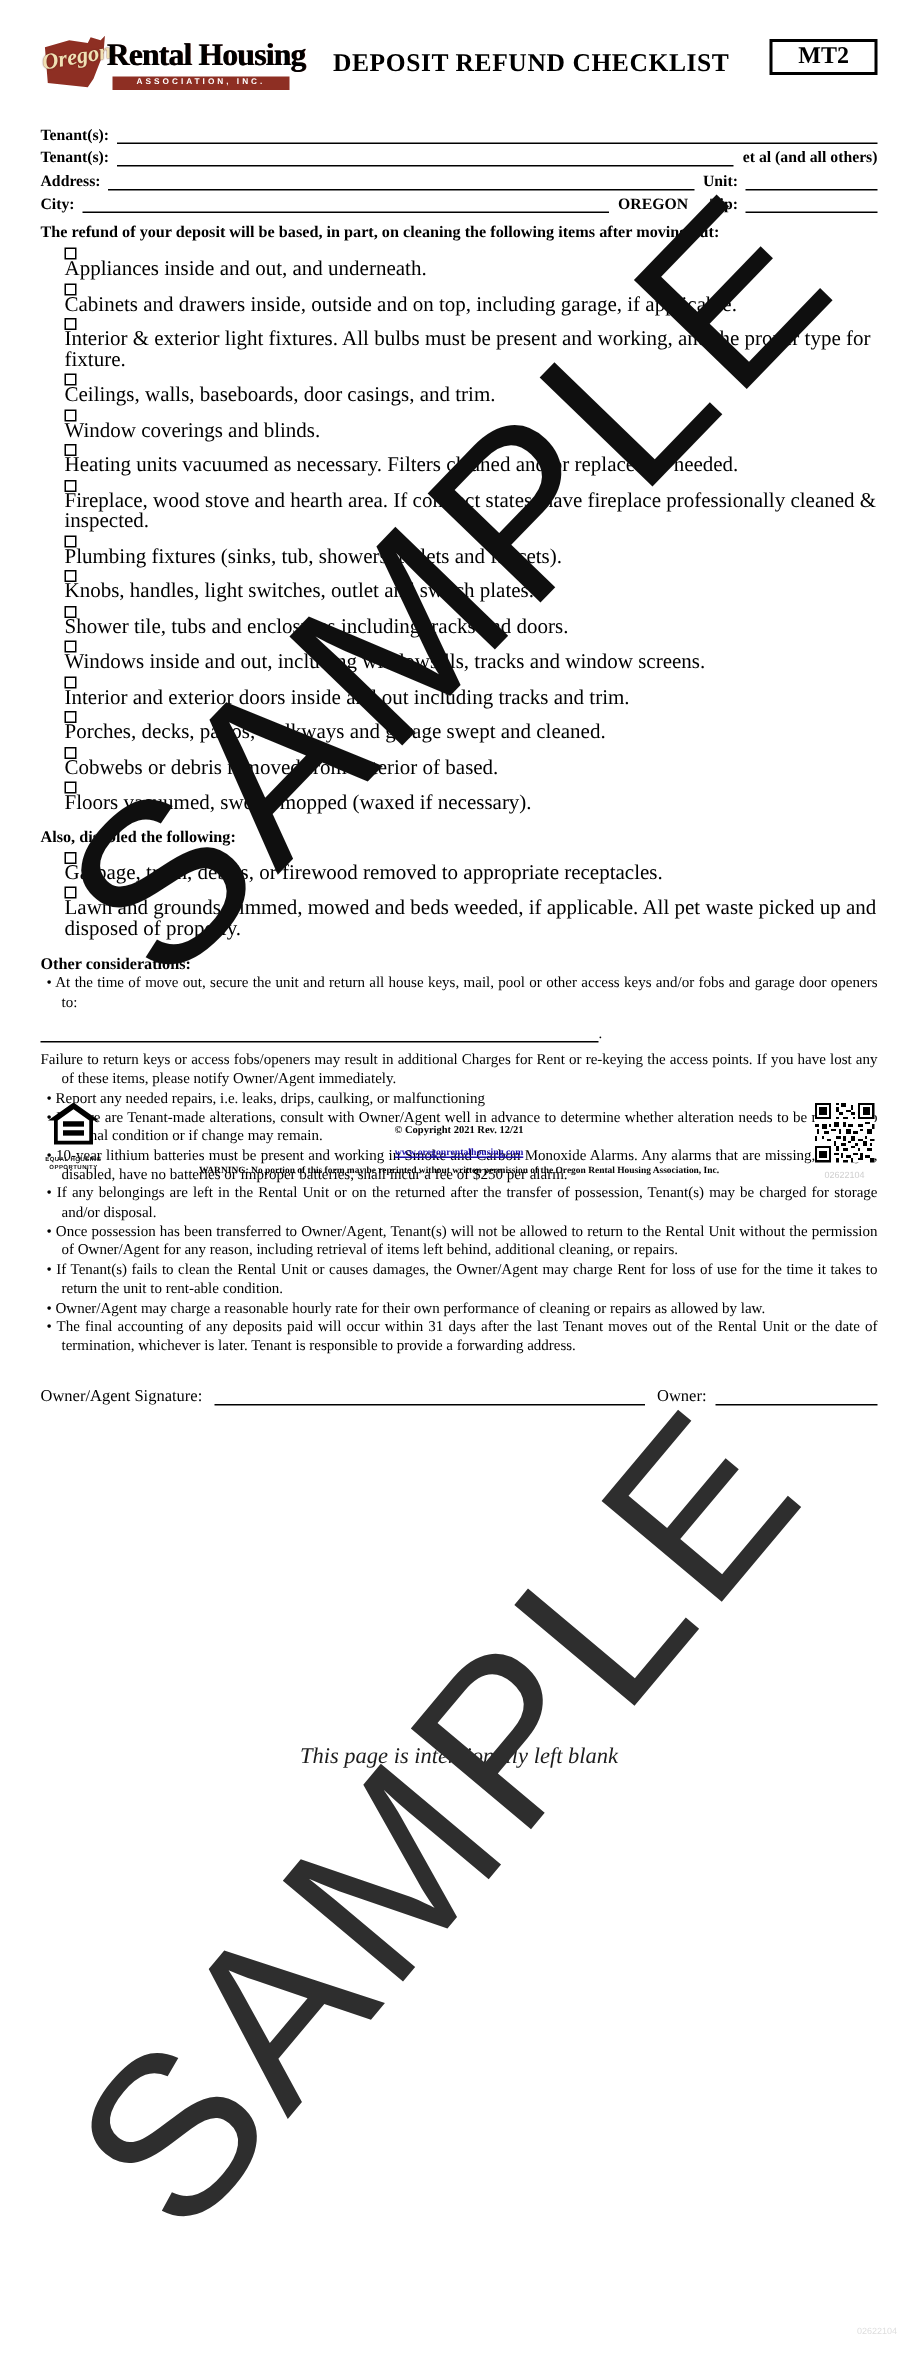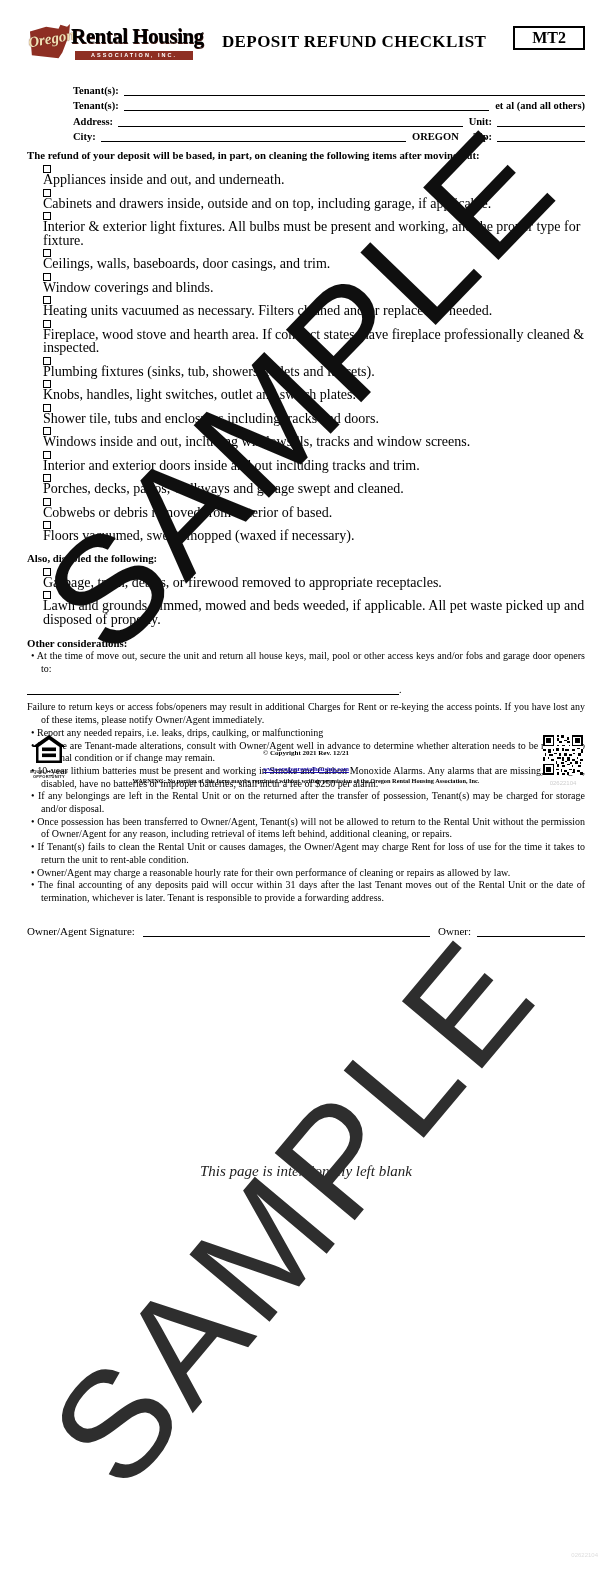--- a/index.html
+++ b/index.html
@@ -29,21 +29,21 @@
     font-family:"Liberation Sans",sans-serif; font-weight:bold;
   }
   .title-wrap { flex:1; text-align:center; padding-top:12px; }
   .doc-title { font-weight:bold; font-size:17px; letter-spacing:0.4px; white-space:nowrap; }
   .code-box {
     flex:0 0 auto; border:2.5px solid #000; padding:1px 17px; margin-top:6px;
     font-weight:bold; font-size:16px;
   }
 
   
-  .fields { margin-top:10px; font-size:10.5px; font-weight:bold;margin-left:46px; }
+  .fields { margin-top:10px; font-size:10.5px; font-weight:bold; }
   .frow { display:flex; align-items:flex-end; height:15.5px; white-space:nowrap; }
   .flabel { margin-right:5px; }
   .fline { flex:1; border-bottom:1px solid #000; height:12px; }
   .fline-short { width:88px; border-bottom:1px solid #000; height:12px; }
   .fsuffix { margin-left:6px; }
 
   
   .sect-head { font-weight:bold; font-size:10.8px; margin-top:7px; }
   .chk-list { margin-left:16px; margin-top:2px; }
   .chk-item { display:flex; align-items:flex-start; line-height:13.5px; font-size:14px;flex-direction:column; }

